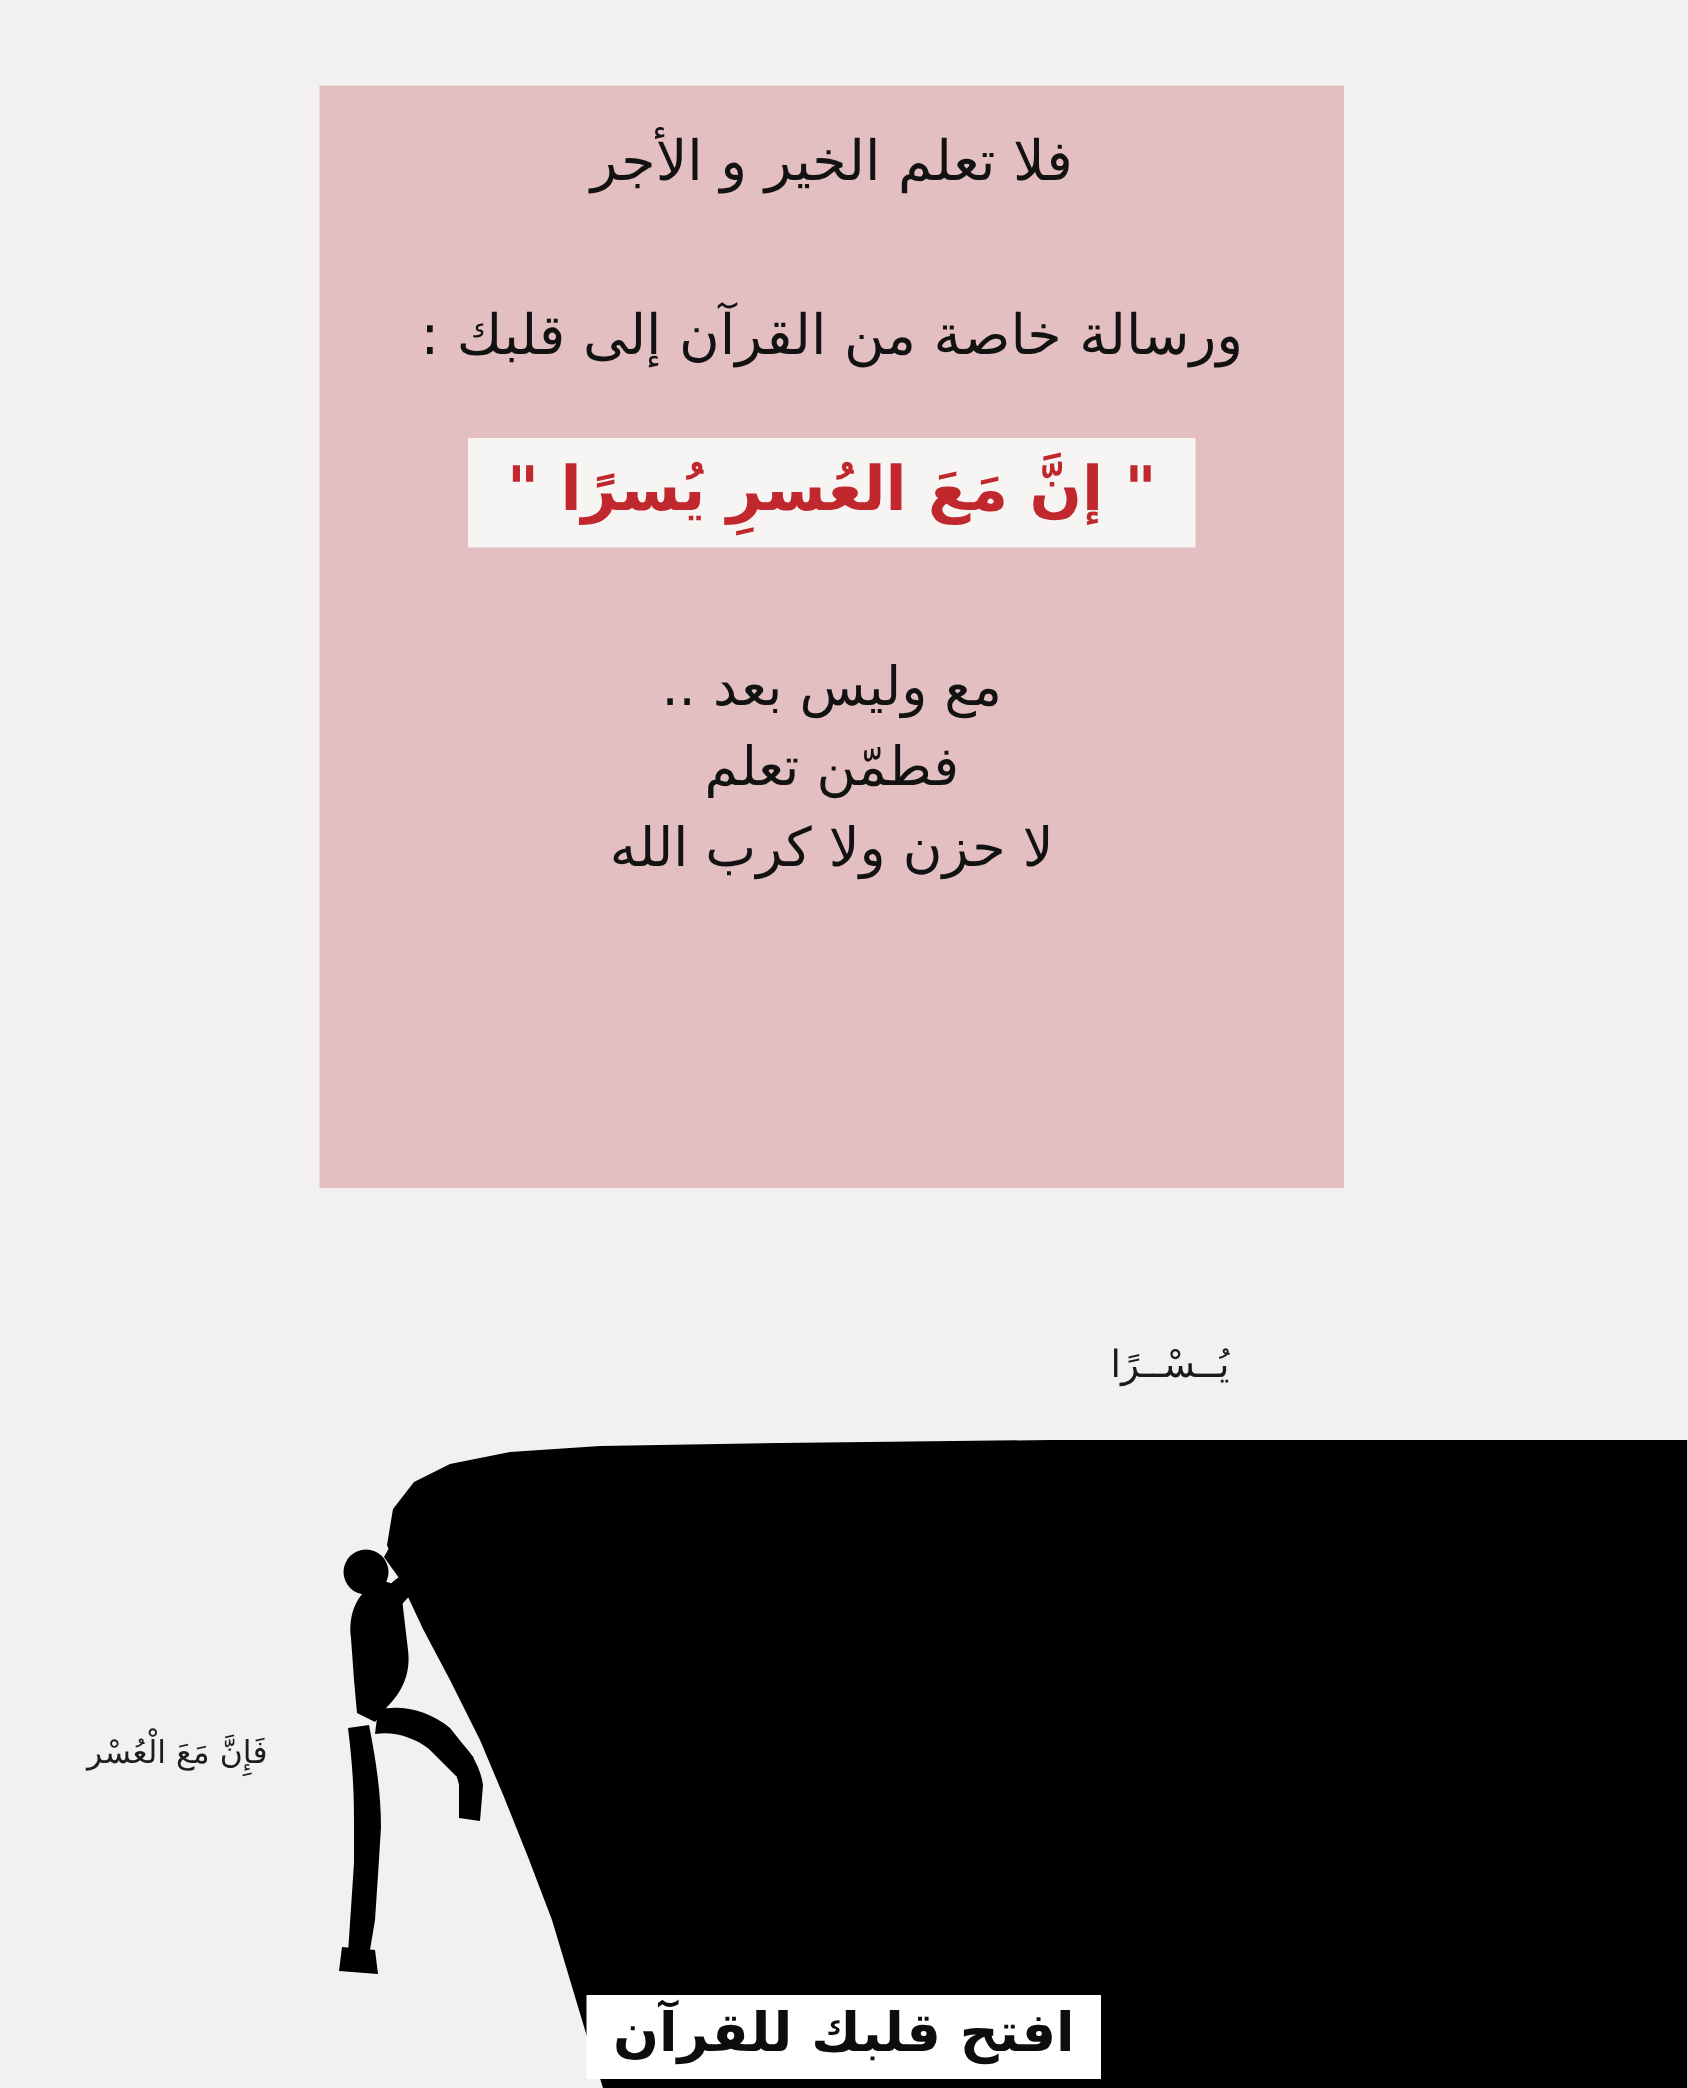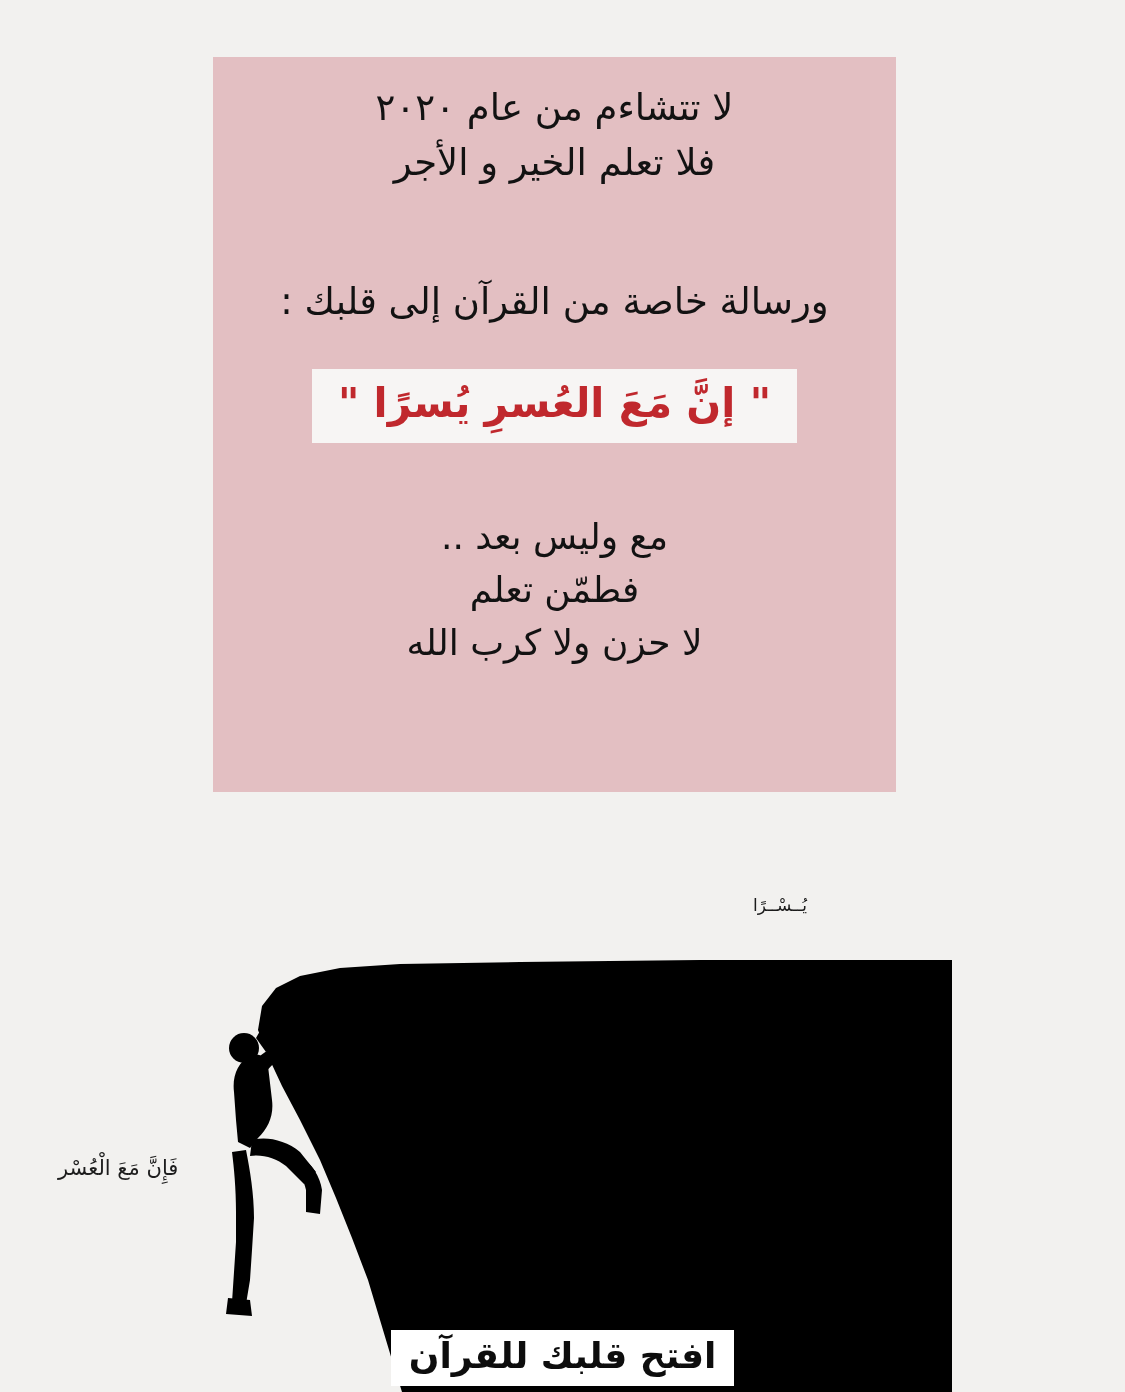--- a/index.html
+++ b/index.html
@@ -35,21 +35,21 @@
     line-height: 1.48;
     color: #121212;
     white-space: nowrap;
   }
 
   #intro-block { margin-top: 6px; }
   #message-intro {
     font-size: 37px;
     line-height: 1.4;
     color: #121212;
-    margin-top: 85px;
+    margin-top: 62px;
     white-space: nowrap;
   }
 
   #verse-wrap {
     margin-top: 42px;
     display: flex;
     justify-content: center;
   }
   #verse {
     background: #f7f5f4;
@@ -66,31 +66,31 @@
   #closing-block .card-line { font-size: 36px; }
 
   
   #yusra-word {
     position: absolute;
     left: 690px;
     top: 895px;
     width: 180px;
     text-align: center;
     font-family: "DejaVu Sans", sans-serif;
-    font-size: 17px;
+    font-size: 25px;
     color: #1b1b1b;
     direction: rtl;
   }
 
   
   #photo {
     position: absolute;
     left: 0;
     top: 960px;
-    width: 952px;
+    width: 1125px;
     height: 432px;
     background: #f2f1ef;
     overflow: hidden;
   }
 
   
   #cliff-svg {
     position: absolute;
     left: 0;
     top: 0;
@@ -129,21 +129,20 @@
     white-space: nowrap;
     direction: rtl;
   }
 </style>
 </head>
 <body>
 
 <div id="pink-card">
 
   <div id="intro-block">
-    <div class="card-line">لا تتشاءم من عام ٢٠٢٠</div>
     <div class="card-line">فلا تعلم الخير و الأجر</div>
   </div>
 
   <div id="message-intro">ورسالة خاصة من القرآن إلى قلبك  :</div>
 
   <div id="verse-wrap">
     <div id="verse">" إنَّ مَعَ العُسرِ يُسرًا "</div>
   </div>
 
   <div id="closing-block">

